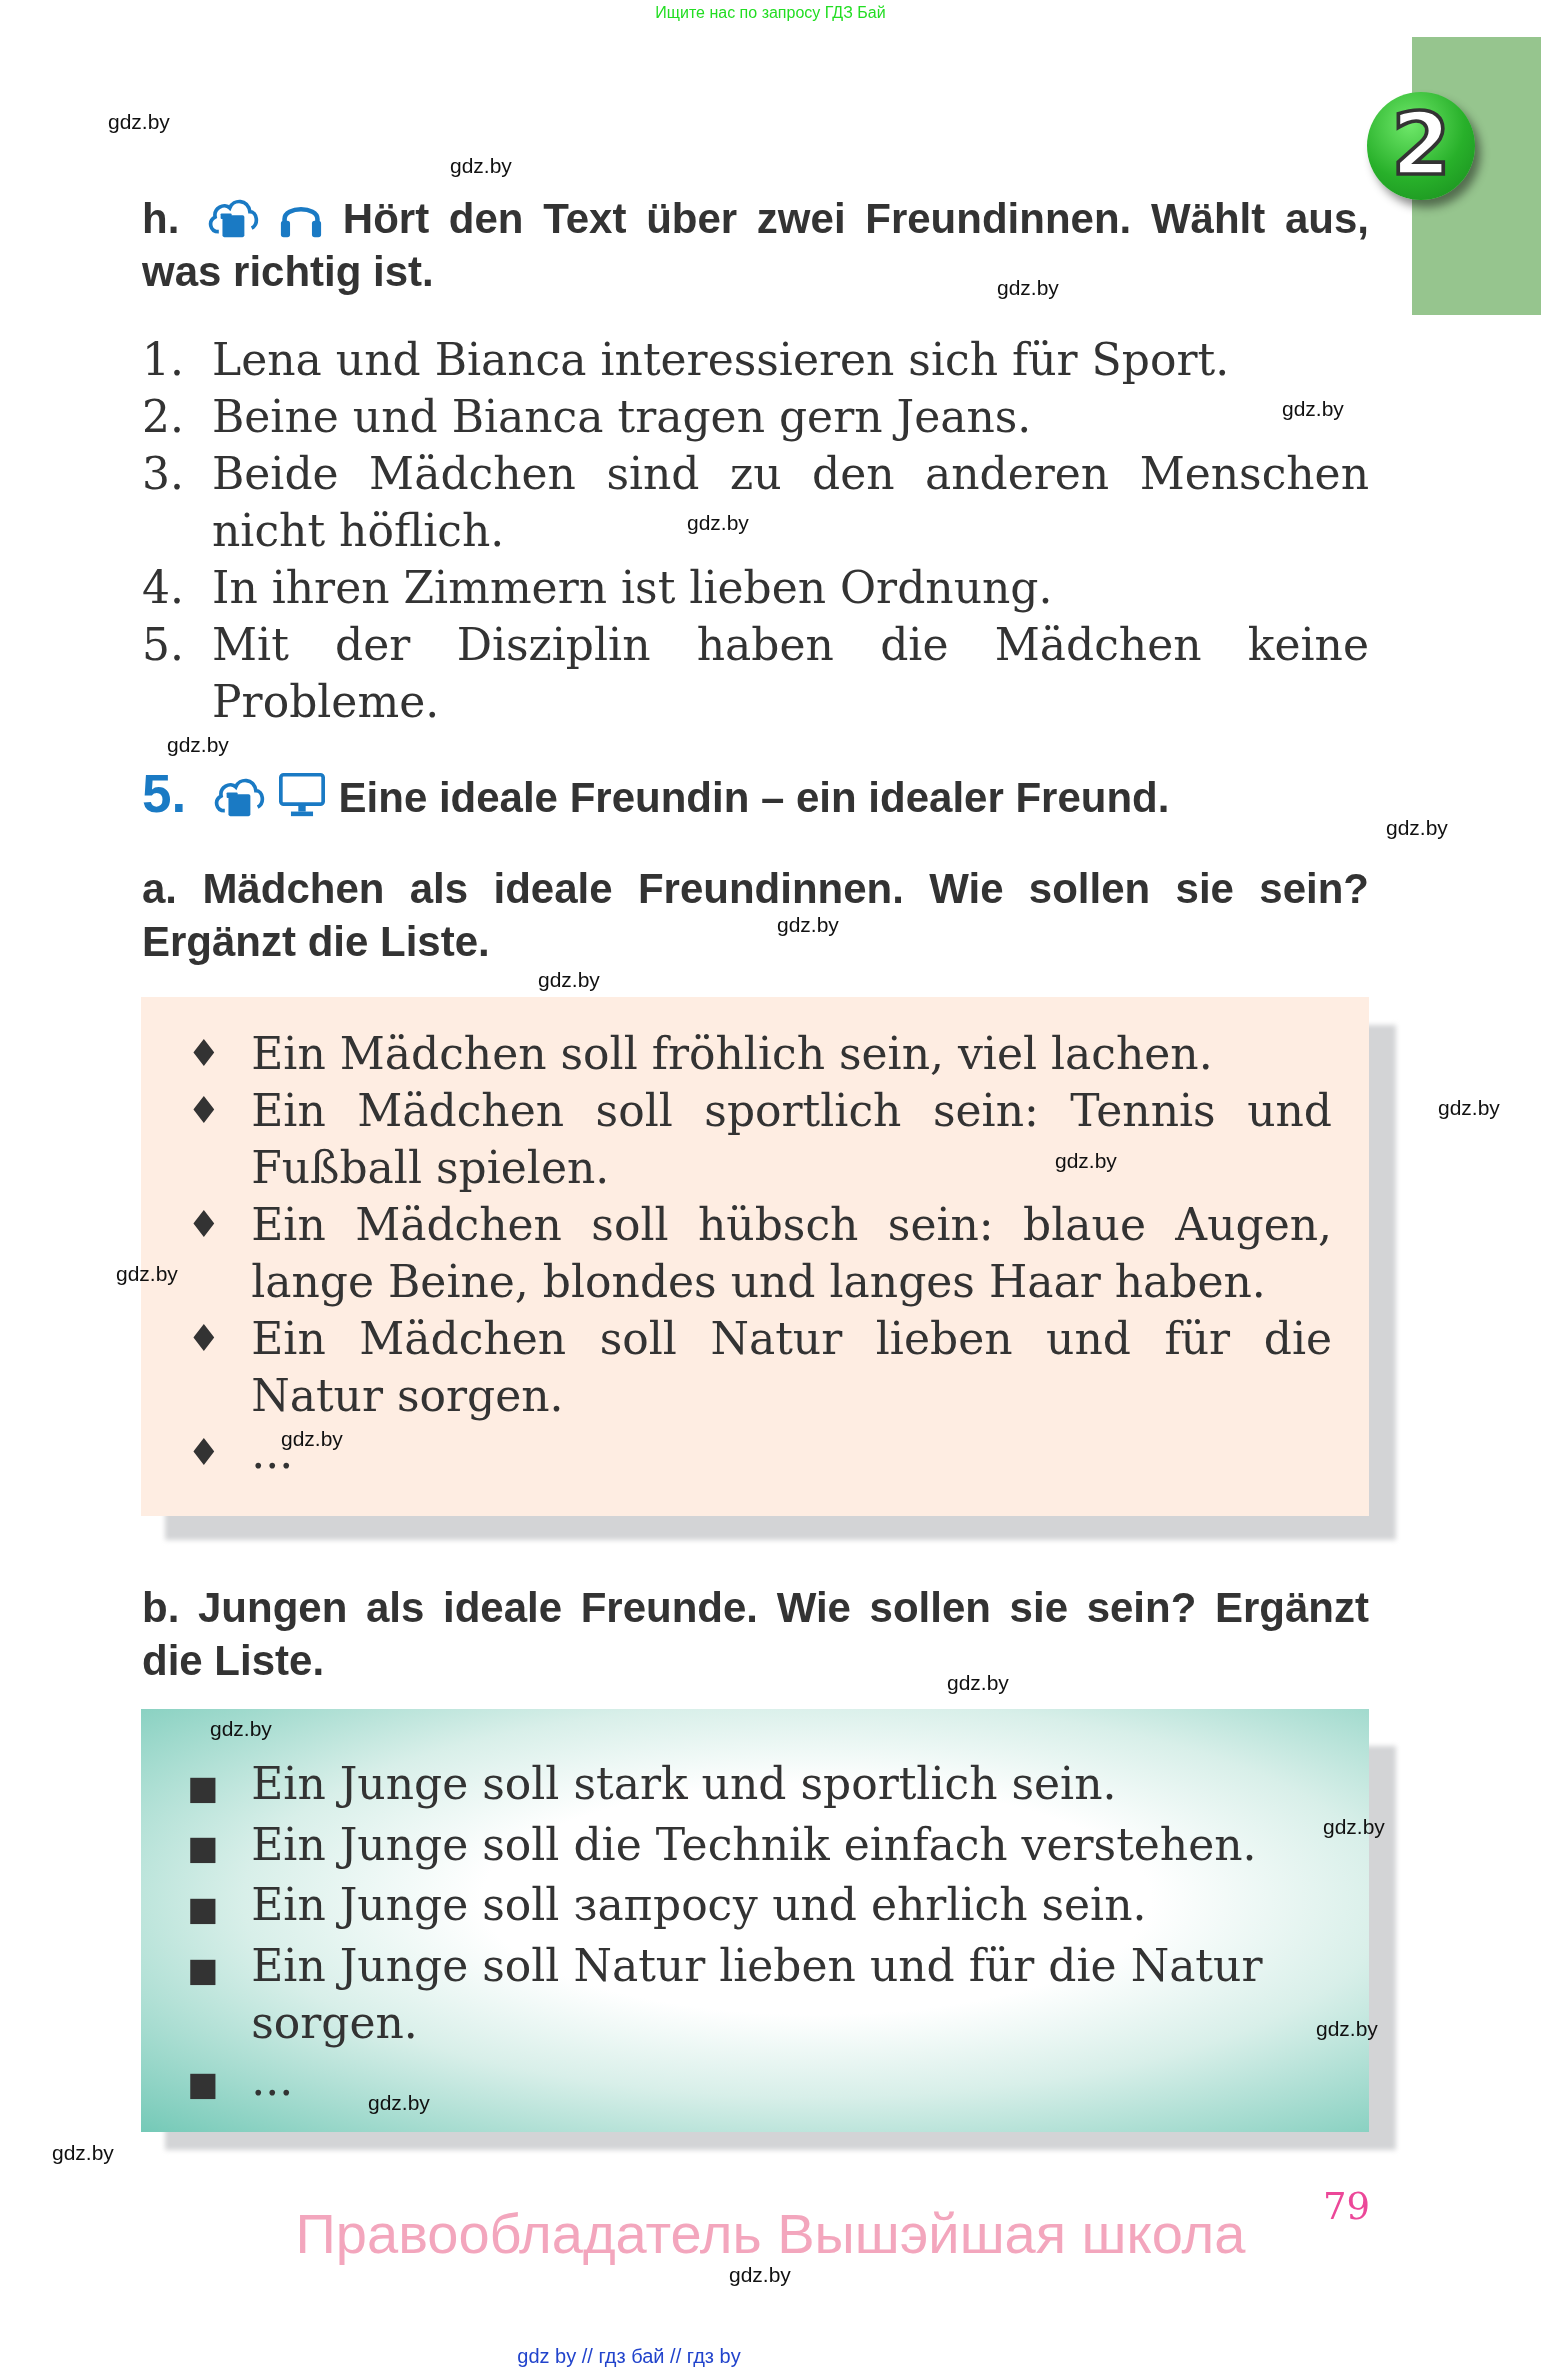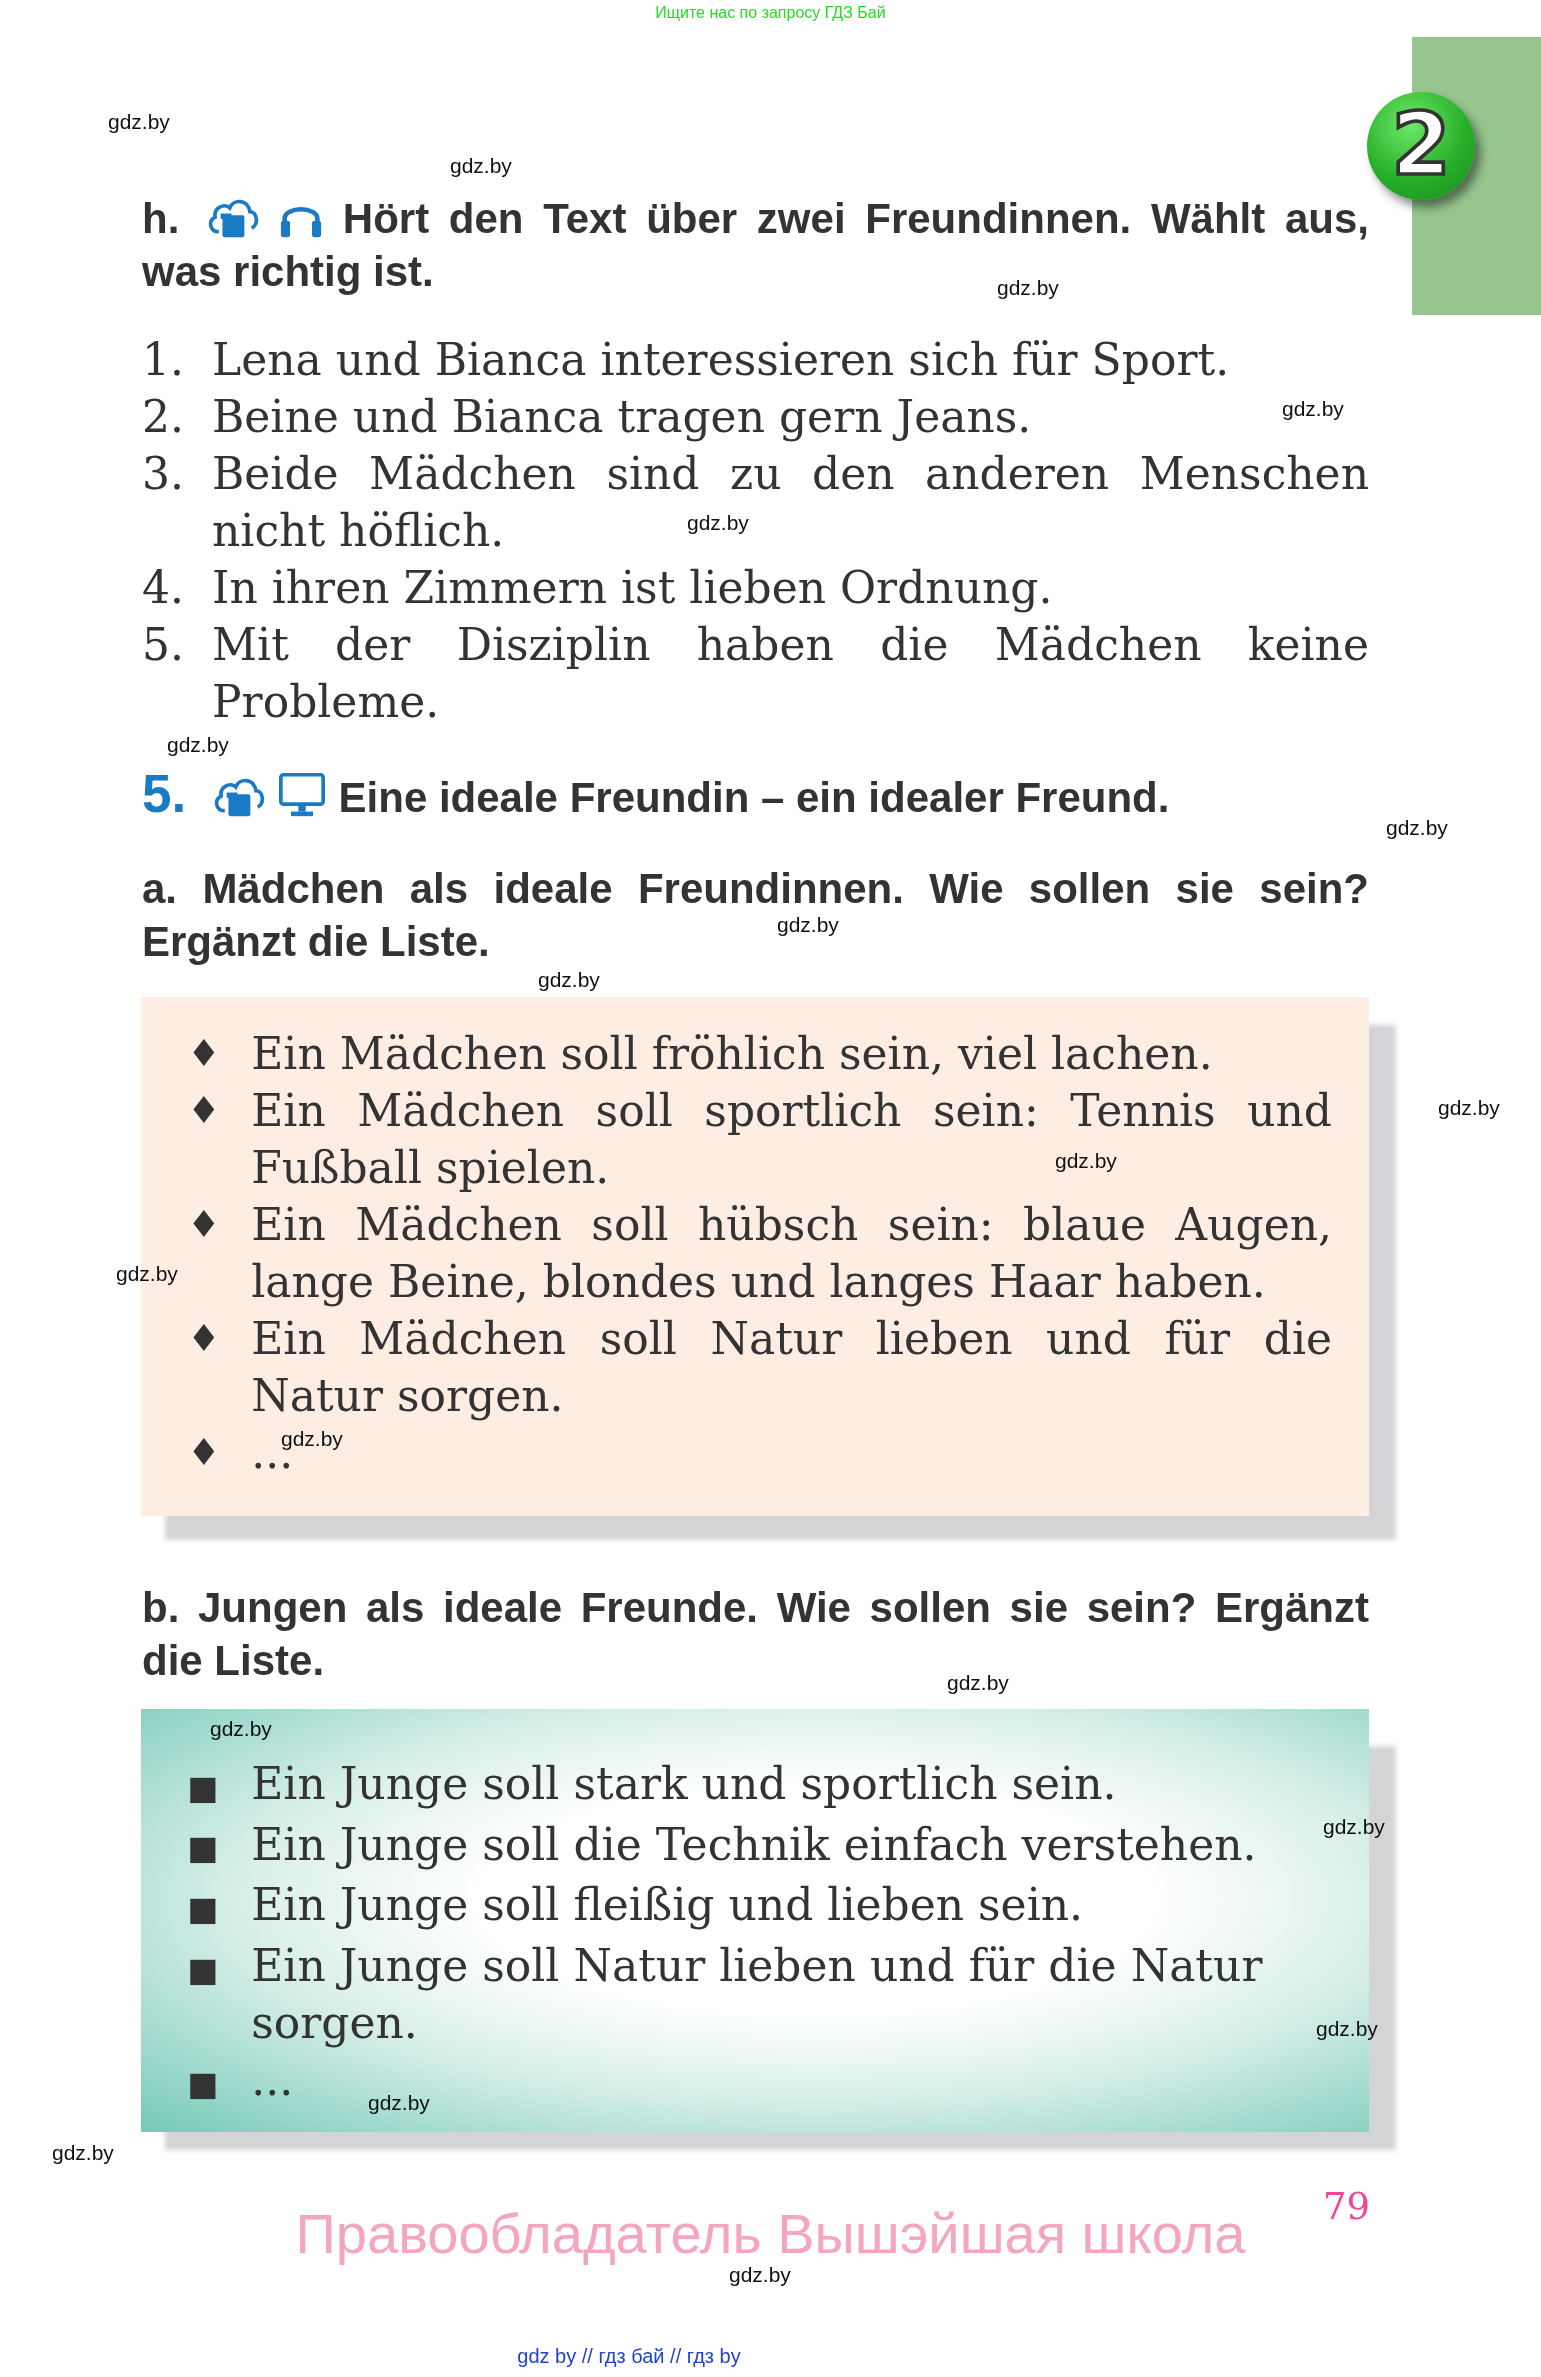--- a/index.html
+++ b/index.html
@@ -199,21 +199,21 @@
     <div class="box-item">
       <span class="b">■</span>
       <span class="t">Ein Junge soll stark und sportlich sein.</span>
     </div>
     <div class="box-item">
       <span class="b">■</span>
       <span class="t">Ein Junge soll die Technik einfach verstehen.</span>
     </div>
     <div class="box-item">
       <span class="b">■</span>
-      <span class="t">Ein Junge soll fleißig und lieben sein.</span>
+      <span class="t">Ein Junge soll запросу und ehrlich sein.</span>
     </div>
     <div class="box-item">
       <span class="b">■</span>
       <span class="t" style="text-align:left">Ein Junge soll Natur lieben und für die Natur sorgen.</span>
     </div>
     <div class="box-item">
       <span class="b">■</span>
       <span class="t">...</span>
     </div>
   </div>

